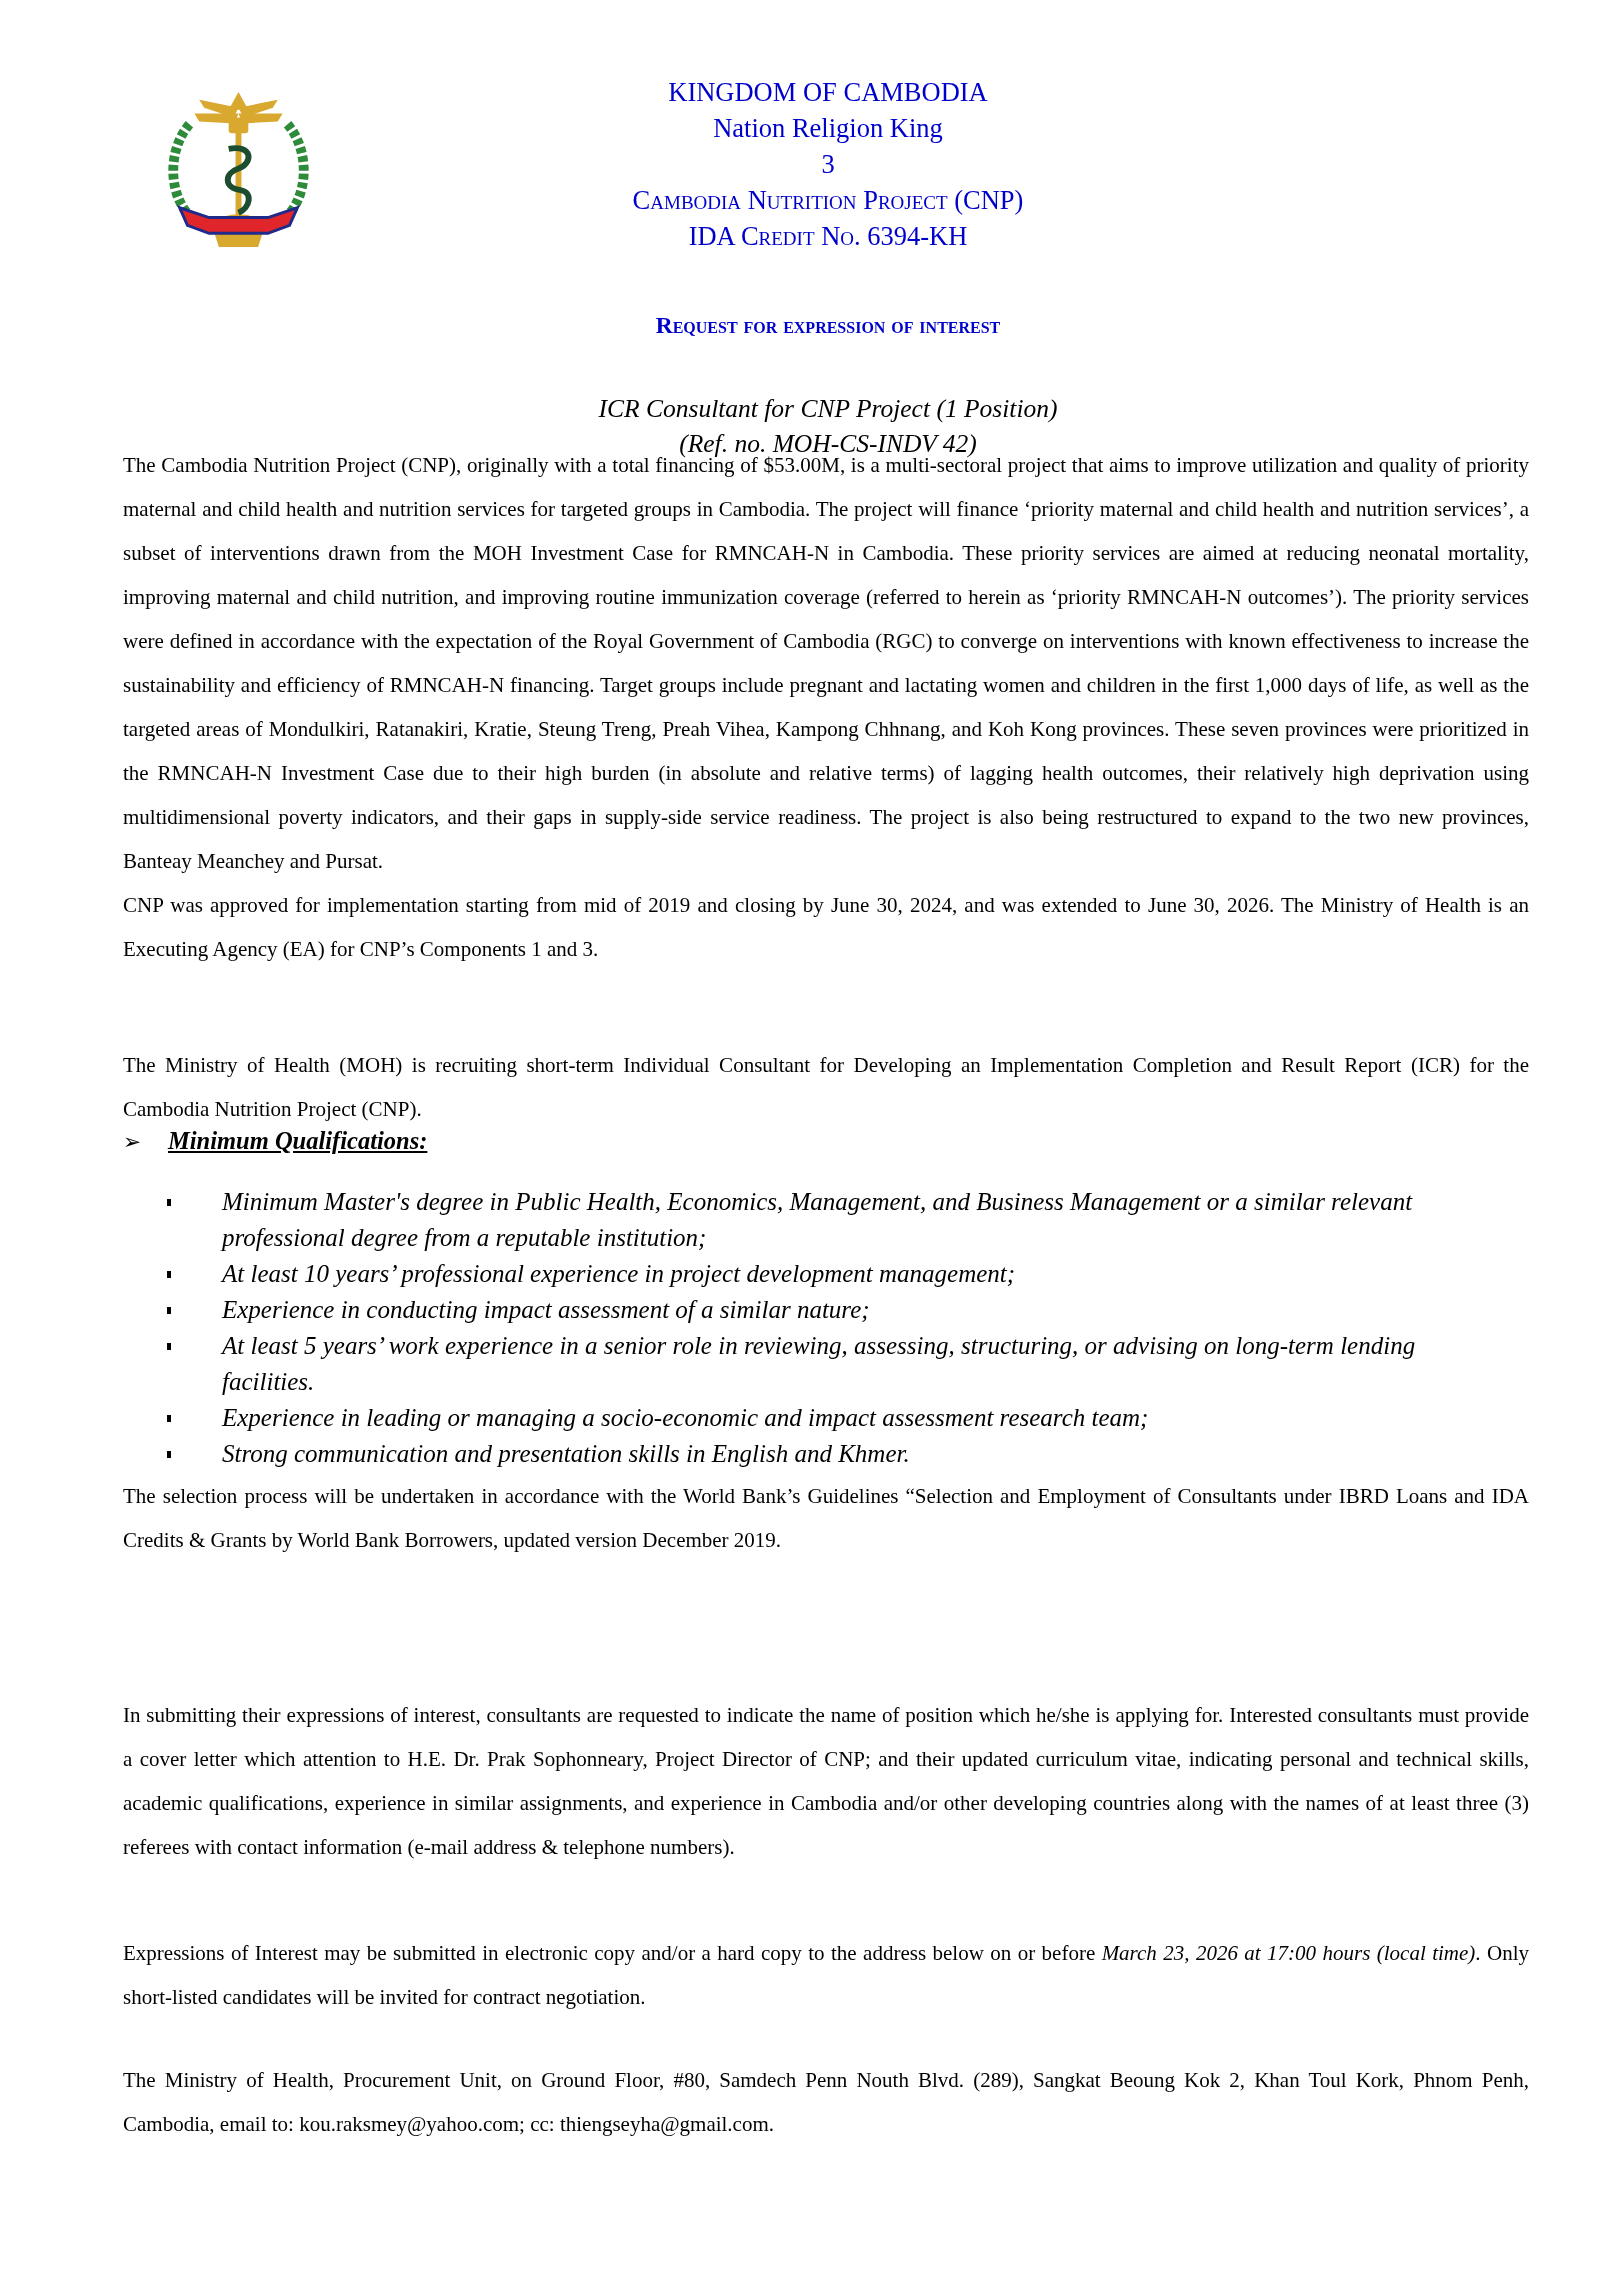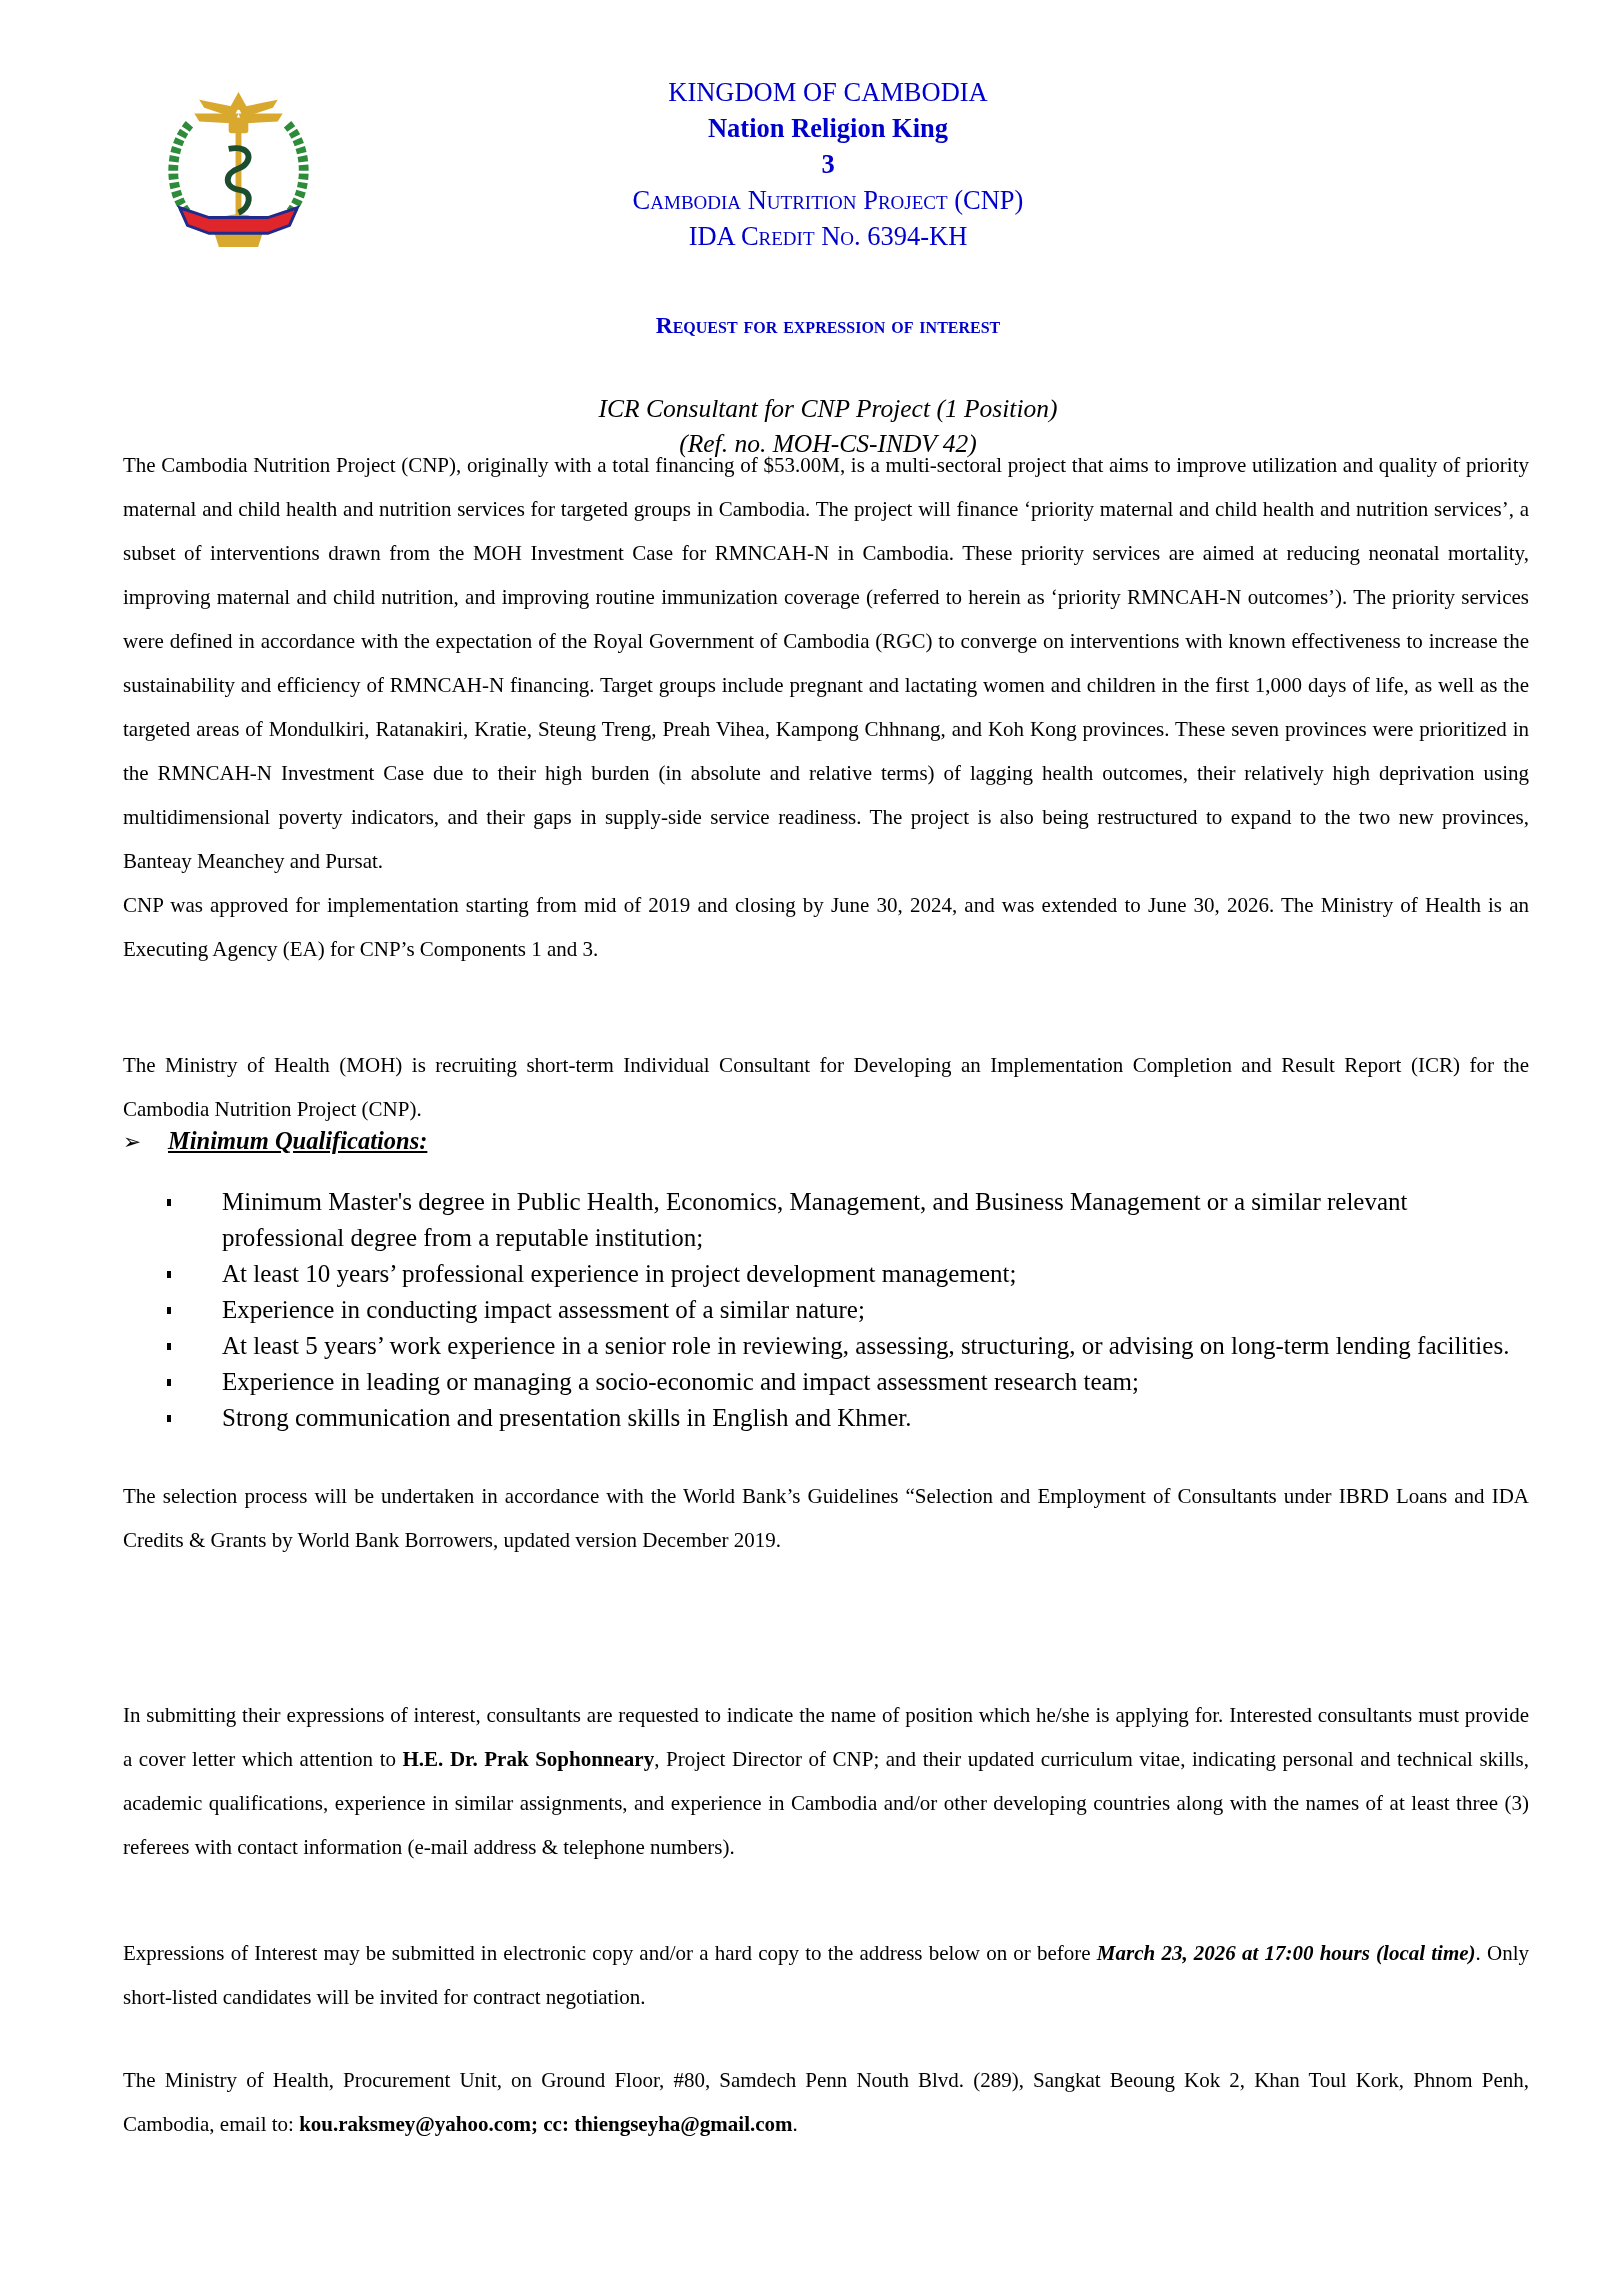--- a/index.html
+++ b/index.html
@@ -11,23 +11,23 @@
   .hdr .l { font-size:26.5px; line-height:36px; }
   .sc { font-variant:small-caps; }
   .rfe { position:absolute; left:421px; width:814px; top:312px; text-align:center; color:#0000cc; font-size:23.5px; font-variant:small-caps;font-weight:bold; }
   .sub { position:absolute; left:421px; width:814px; top:355px; text-align:center; font-style:italic; font-size:25.5px; line-height:35px;margin-top:36px; }
   .body { position:absolute; left:123px; width:1406px; font-size:21px; line-height:44px; text-align:justify; }
   .body p { margin:0; }
   .sec { position:absolute; left:123px; top:1127px; font-size:24.5px; }
   .sec .arrow { display:inline-block; width:45px; font-size:21.6px; }
   .sec .t { font-style:italic; font-weight:bold; text-decoration:underline; }
   ul.q { position:absolute; left:167px; top:1184px; width:1343px; margin:0; padding:0; list-style:none; font-size:25px; line-height:36px; }
-  ul.q li { position:relative; padding-left:55px; }
+  ul.q li { position:relative; padding-left:55px;font-style:italic; }
   ul.q li .bul { position:absolute; left:0; top:14.7px; width:3.9px; height:6.9px; background:#000; }
-  .bold { font-weight:bold; }
+  .bold { font-weight:normal; }
   .it { font-style:italic; }
 </style>
 </head>
 <body>
 
 <div class="page">
 
   <svg class="logo" viewBox="0 0 160 162">
     <g fill="#d9a82e">
       <path d="M80 2 L70 20 L90 20 Z"></path>

